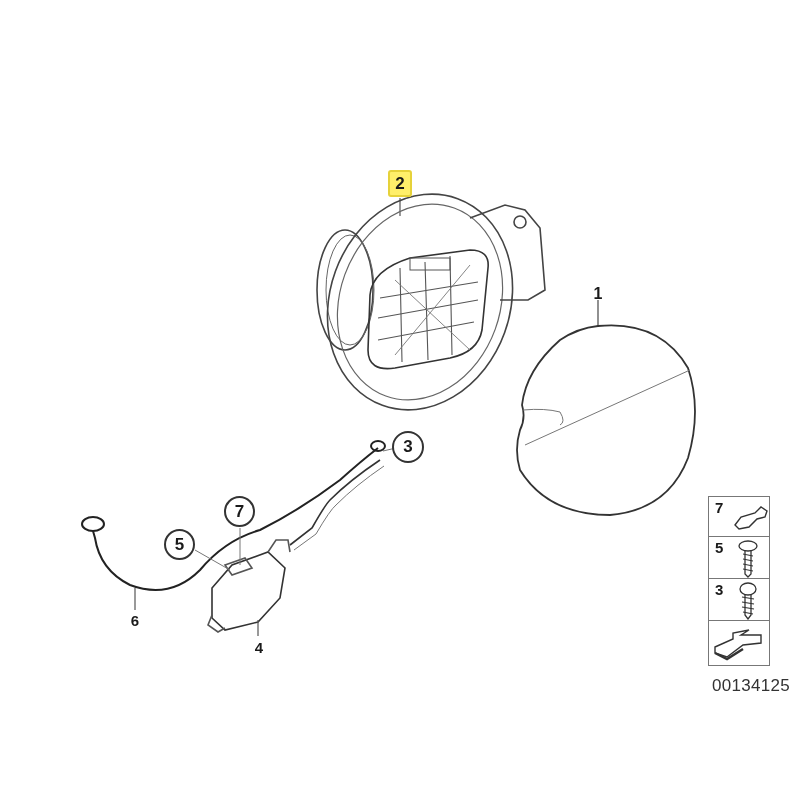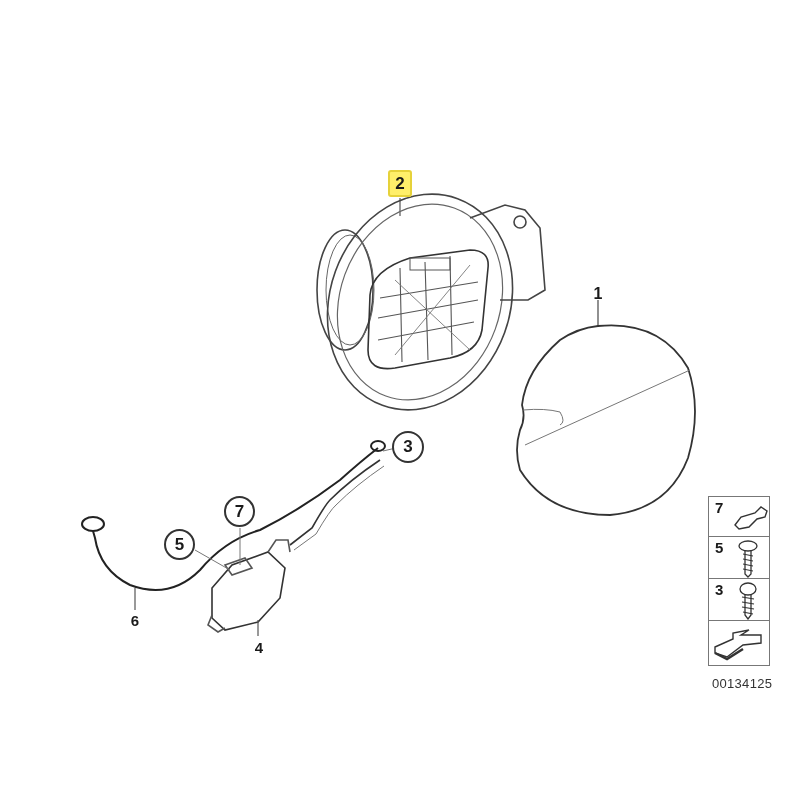--- a/index.html
+++ b/index.html
@@ -11,21 +11,21 @@
     .circ { position: absolute; border: 2px solid #333; border-radius: 50%; background: #fff;
             display: flex; align-items: center; justify-content: center; box-sizing: border-box; }
     .circ span { font-weight: bold; font-size: 17px; color: #1a1a1a; }
     .hl { position: absolute; background: #ffef6a; border: 2px solid #e6d23a; border-radius: 3px;
           display: flex; align-items: center; justify-content: center; box-sizing: border-box; }
     .hl span { font-weight: bold; font-size: 17px; color: #1a1a1a; }
     .legend { position: absolute; left: 708px; top: 496px; width: 62px; height: 170px;
               border: 1.5px solid #777; box-sizing: border-box; background: #fff; }
     .legend-cell { position: absolute; left: 0; width: 100%; border-bottom: 1.5px solid #777; box-sizing: border-box; }
     .legend-num { position: absolute; left: 6px; top: 2px; font-weight: bold; font-size: 15px; color: #1a1a1a; }
-    .doc-id { position: absolute; left: 712px; top: 676px; font-size: 13px; color: #333; letter-spacing: 0.3px; }
+    .doc-id { position: absolute; left: 712px; top: 676px; font-size: 17px; color: #333; letter-spacing: 0.3px; }
   </style>
 </head>
 <body>
 
 <svg id="diagram" viewBox="0 0 800 800" xmlns="http://www.w3.org/2000/svg">
 
   <g fill="none" stroke="#444" stroke-width="1.6">
 
     <line x1="400" y1="198" x2="400" y2="216" stroke="#555" stroke-width="1.2"></line>
 

